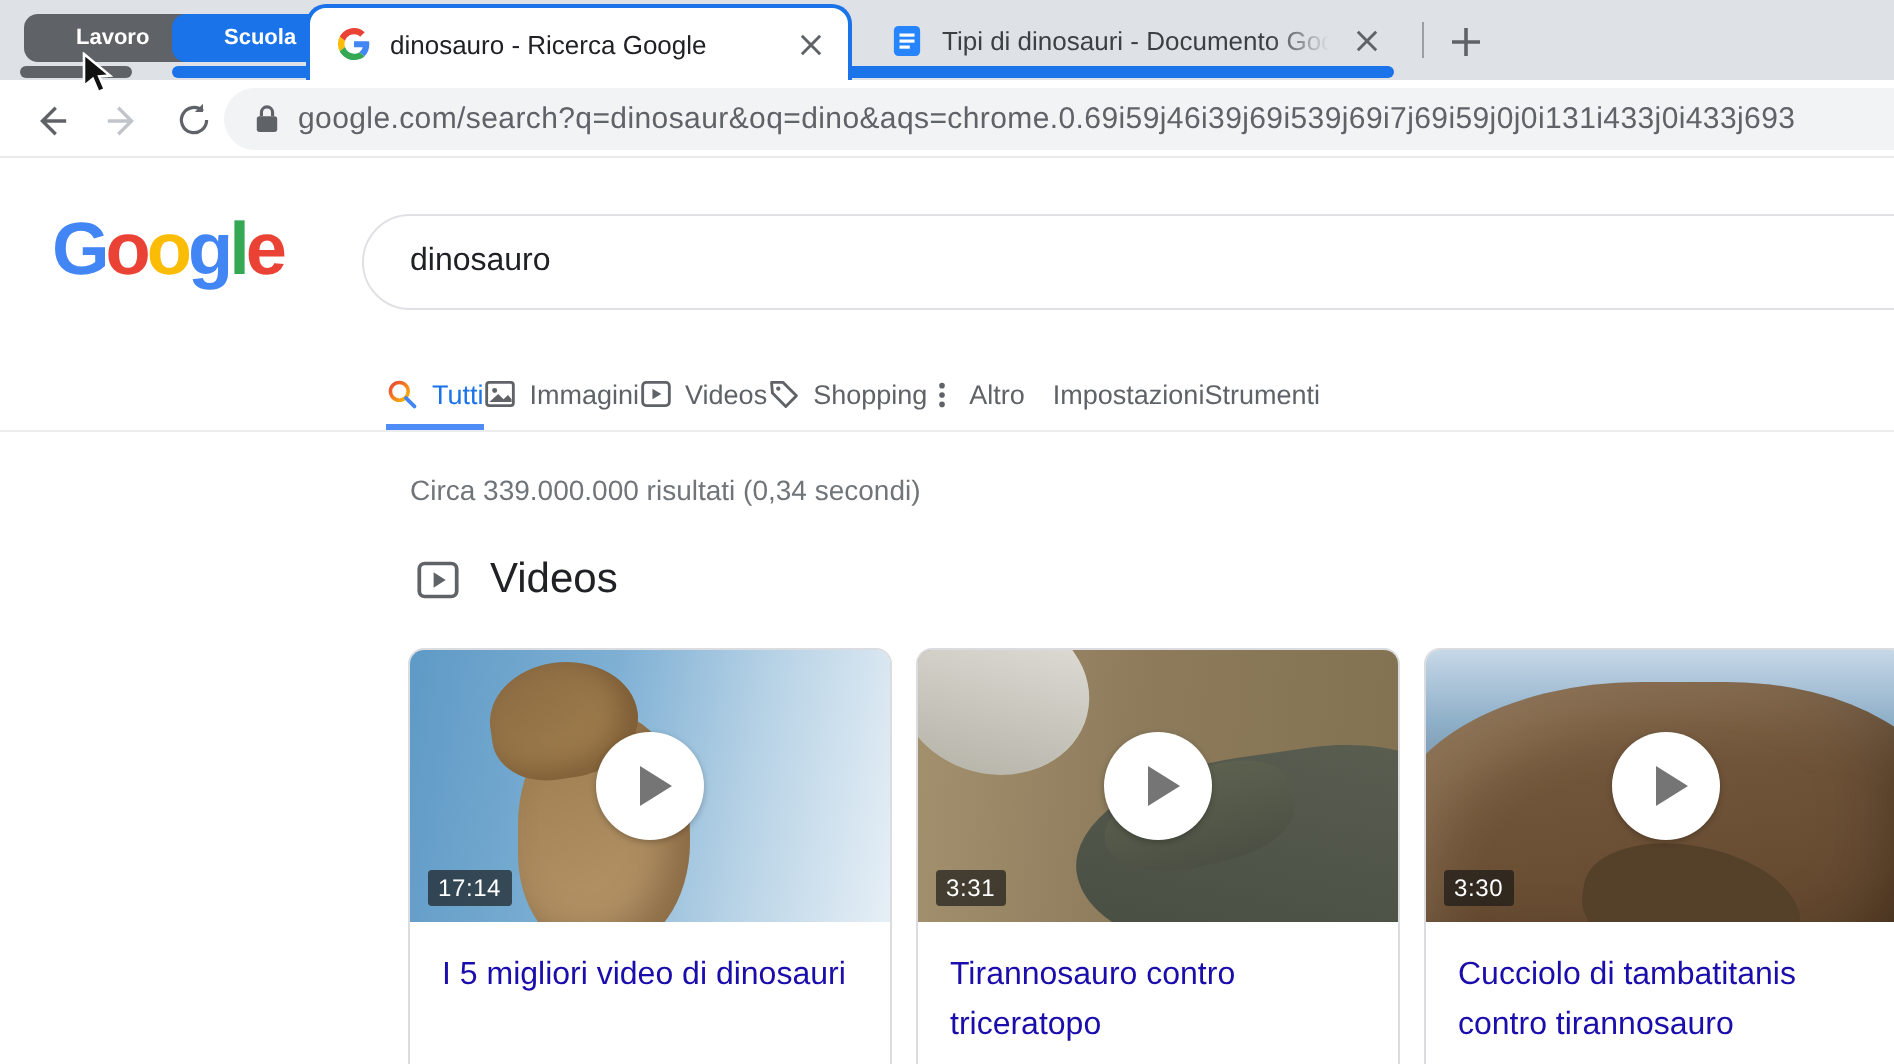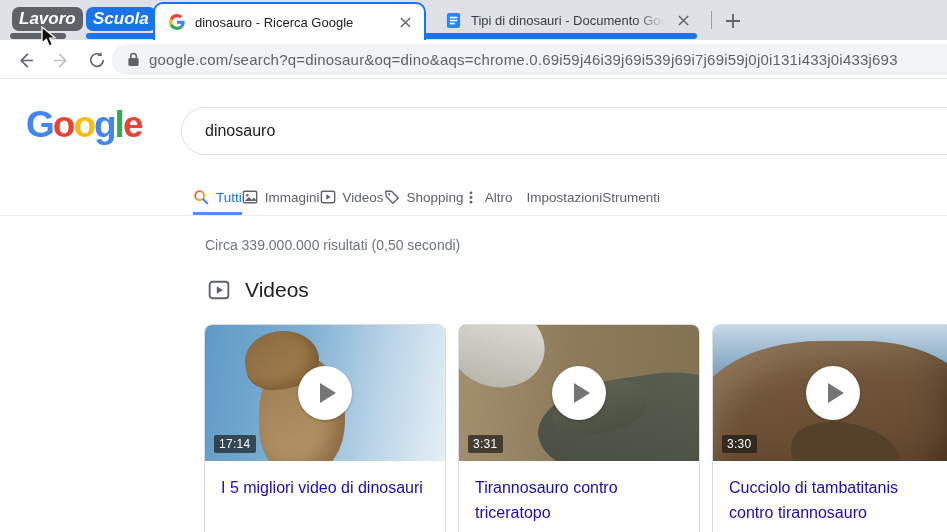--- a/index.html
+++ b/index.html
@@ -3,22 +3,22 @@
 <meta charset="utf-8">
 <style>
   html,body{margin:0;padding:0;}
   body{
     width:947px;height:532px;overflow:hidden;position:relative;background:#fff;
     font-family:"Liberation Sans", sans-serif;
     -webkit-font-smoothing:antialiased;
   }
   
   .tabstrip{position:absolute;left:0;top:0;width:947px;height:40px;background:#dee1e6;}
-  .group-chip{position:absolute;top:7px;height:24px;line-height:24px;padding:0 7px;
-    border-radius:7px;color:#fff;font-size:17px;font-weight:bold;font-style:italic;}
+  .group-chip{position:absolute;top:7px;height:24px;line-height:24px;padding:0 26px;
+    border-radius:7px;color:#fff;font-size:11px;font-weight:bold;}
   .chip-lavoro{left:12px;background:#5f6368;}
   .chip-scuola{left:86px;background:#1a73e8;}
   .group-line{position:absolute;top:33px;height:6px;border-radius:3px;}
   .line-lavoro{left:10px;width:56px;background:#5f6368;}
   .line-scuola{left:86px;width:611px;background:#1a73e8;}
   .tab-active{position:absolute;left:153px;top:2px;width:273px;height:38px;background:#fff;
     border:2px solid #1a73e8;border-bottom:none;border-radius:10px 10px 0 0;box-sizing:border-box;
     display:flex;align-items:center;padding:0 10px 0 14px;z-index:3;}
   .tab-active .tab-title{flex:1;font-size:13px;color:#202124;margin-left:10px;white-space:nowrap;overflow:hidden;}
   .tab-docs{position:absolute;left:432px;top:4px;width:266px;height:32px;display:flex;align-items:center;
@@ -232,21 +232,21 @@
     <span>Altro</span>
   </div>
   <div class="nav-item" style="margin-left:14px;">
     <span>Impostazioni</span>
   </div>
   <div class="nav-item" style="">
     <span>Strumenti</span>
   </div>
 </div>
 
-<div class="stats">Circa 339.000.000 risultati (0,50 secondi)</div>
+<div class="stats">Circa 339.000.000 risultati (0,34 secondi)</div>
 
 <div class="videos-header">
   <span style="display:flex;">
     <svg width="22" height="22" viewBox="0 0 20 20">
       <rect x="1.5" y="2.5" width="17" height="15" rx="2.5" stroke="#5f6368" stroke-width="1.7" fill="none"></rect>
       <path d="M8 6.5 L13.5 10 L8 13.5 Z" fill="#5f6368"></path>
     </svg>
   </span>
   <span class="videos-title">Videos</span>
 </div>

